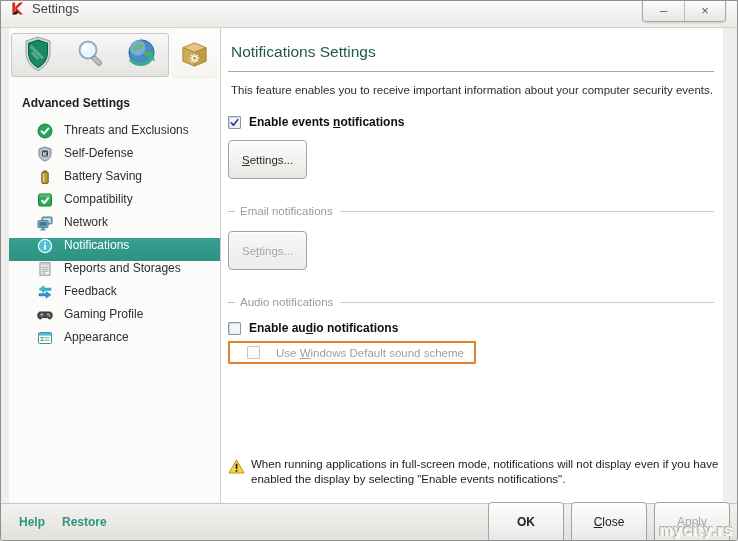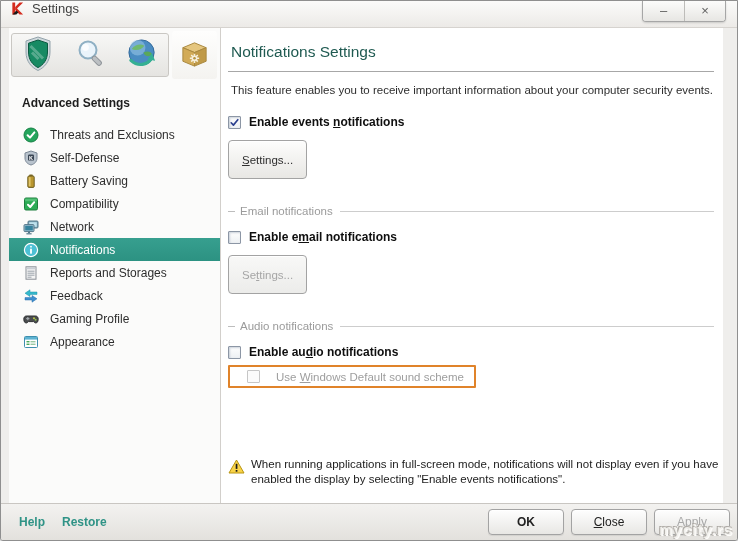--- a/index.html
+++ b/index.html
@@ -19,21 +19,21 @@
   
   .body{flex:1;display:flex;padding:0 14px 0 8px;background:#efeeec;min-height:0;}
   .sidebar{width:212px;flex:none;background:#fbfbfa;border-right:1px solid #d2cfcb;display:flex;flex-direction:column;}
   .tab-strip{flex:none;display:flex;align-items:center;padding:3px 0 2px 2px;gap:3px;}
   .tab-group{display:flex;height:44px;border:1px solid #c9c7c3;border-radius:3px;
     background:linear-gradient(#f7f7f6,#e5e4e1);}
   .tab{width:52px;display:flex;align-items:center;justify-content:center;cursor:pointer;}
   .tab-selected{width:45px;height:48px;background:linear-gradient(#fefefd,#f4f3f0);border-radius:3px;
     display:flex;align-items:center;justify-content:center;cursor:default;}
   .side-heading{font-weight:bold;font-size:12px;color:#1d1d1d;margin:15px 0 13px 13px;}
-  .side-item{height:23px;display:flex;align-items:center;gap:11px;padding-left:14px;color:#2e2e2e;cursor:pointer;}
+  .side-item{height:23px;display:flex;gap:11px;padding-left:28px;color:#2e2e2e;cursor:pointer;}
   .side-item.selected{background:linear-gradient(#379f8f,#2c9282);color:#fff;}
   .sicon{width:16px;height:16px;flex:none;display:flex;}
   
   .main{flex:1;background:#fff;position:relative;padding:13px 8px 0 7px;min-width:0;}
   .main-title{font-size:15.5px;font-weight:normal;color:#1f5a51;margin:2px 0 10px 3px;}
   .title-rule{height:1px;background:#a7a7a7;margin:0 1px 12px 0;}
   .desc{font-size:11.5px;color:#2e2e2e;margin:0 0 19px 3px;}
   .cb-row{display:flex;align-items:center;gap:8px;margin:0 0 10px 0;}
   .checkbox{width:13px;height:13px;flex:none;border:1px solid #8c96a5;border-radius:1px;
     background:linear-gradient(#fefefe,#edf0f3);box-shadow:inset 1px 1px 2px rgba(110,130,155,.35);
@@ -53,21 +53,21 @@
     padding:3px 10px 3px 17px;margin:-4px 0 0 0;width:fit-content;}
   .sub-label{font-size:11.5px;color:#9e9e9e;cursor:default;}
   .warning{position:absolute;left:7px;bottom:16px;display:flex;gap:6px;align-items:flex-start;}
   .warn-icon{flex:none;margin-top:2px;}
   .warn-text{margin:0;font-size:11.5px;color:#1c1c1c;line-height:15px;width:474px;}
   
   .footer{flex:none;height:37px;background:linear-gradient(#f3f2f0,#e3e1dd);border-top:1px solid #c9c6c2;
     display:flex;align-items:center;padding:0 7px 0 18px;gap:17px;position:relative;}
   .flink{font-weight:bold;font-size:12px;color:#2f9386;cursor:pointer;text-decoration:none;}
   .fbtns{margin-left:auto;display:flex;gap:7px;}
-  .fbtn{width:76px;height:26px;border:1px solid #a3a3a3;border-radius:4px;font-family:inherit;font-size:12px;
+  .fbtn{width:76px;height:41px;border:1px solid #a3a3a3;border-radius:4px;font-family:inherit;font-size:12px;
     color:#222;background:linear-gradient(#fefefe,#e8e7e4);cursor:pointer;
     box-shadow:inset 0 1px 0 #fff,0 1px 1px rgba(0,0,0,.08);}
   .fbtn.primary{font-weight:bold;}
   .fbtn.disabled{color:#a8a8a8;cursor:default;}
   .watermark{position:absolute;right:4px;bottom:2px;font-size:15px;font-weight:bold;letter-spacing:1px;
     color:rgba(245,244,241,.92);pointer-events:none;
     text-shadow:-1px -1px 0 #aeaba6,1px 1px 0 #fdfcfa,1px -1px 0 #c2bfba,-1px 1px 0 #c2bfba;}
   u{text-decoration:underline;}
 </style>
 </head>
@@ -286,26 +286,20 @@
         <label class="cb-label"><span>Enable events </span><u>n</u><span>otifications</span></label>
       </div>
       <button class="btn"><span></span><u>S</u><span>ettings...</span></button>
 
       <div class="group-header">
         <span class="gh-dash"></span>
         <span class="gh-text">Email notifications</span>
         <span class="gh-line"></span>
       </div>
 
-      <div class="cb-row">
-        <span class="checkbox">
-          
-        </span>
-        <label class="cb-label"><span>Enable e</span><u>m</u><span>ail notifications</span></label>
-      </div>
       <button class="btn disabled"><span>Se</span><u>t</u><span>tings...</span></button>
 
       <div class="group-header">
         <span class="gh-dash"></span>
         <span class="gh-text">Audio notifications</span>
         <span class="gh-line"></span>
       </div>
 
       <div class="cb-row">
         <span class="checkbox">

